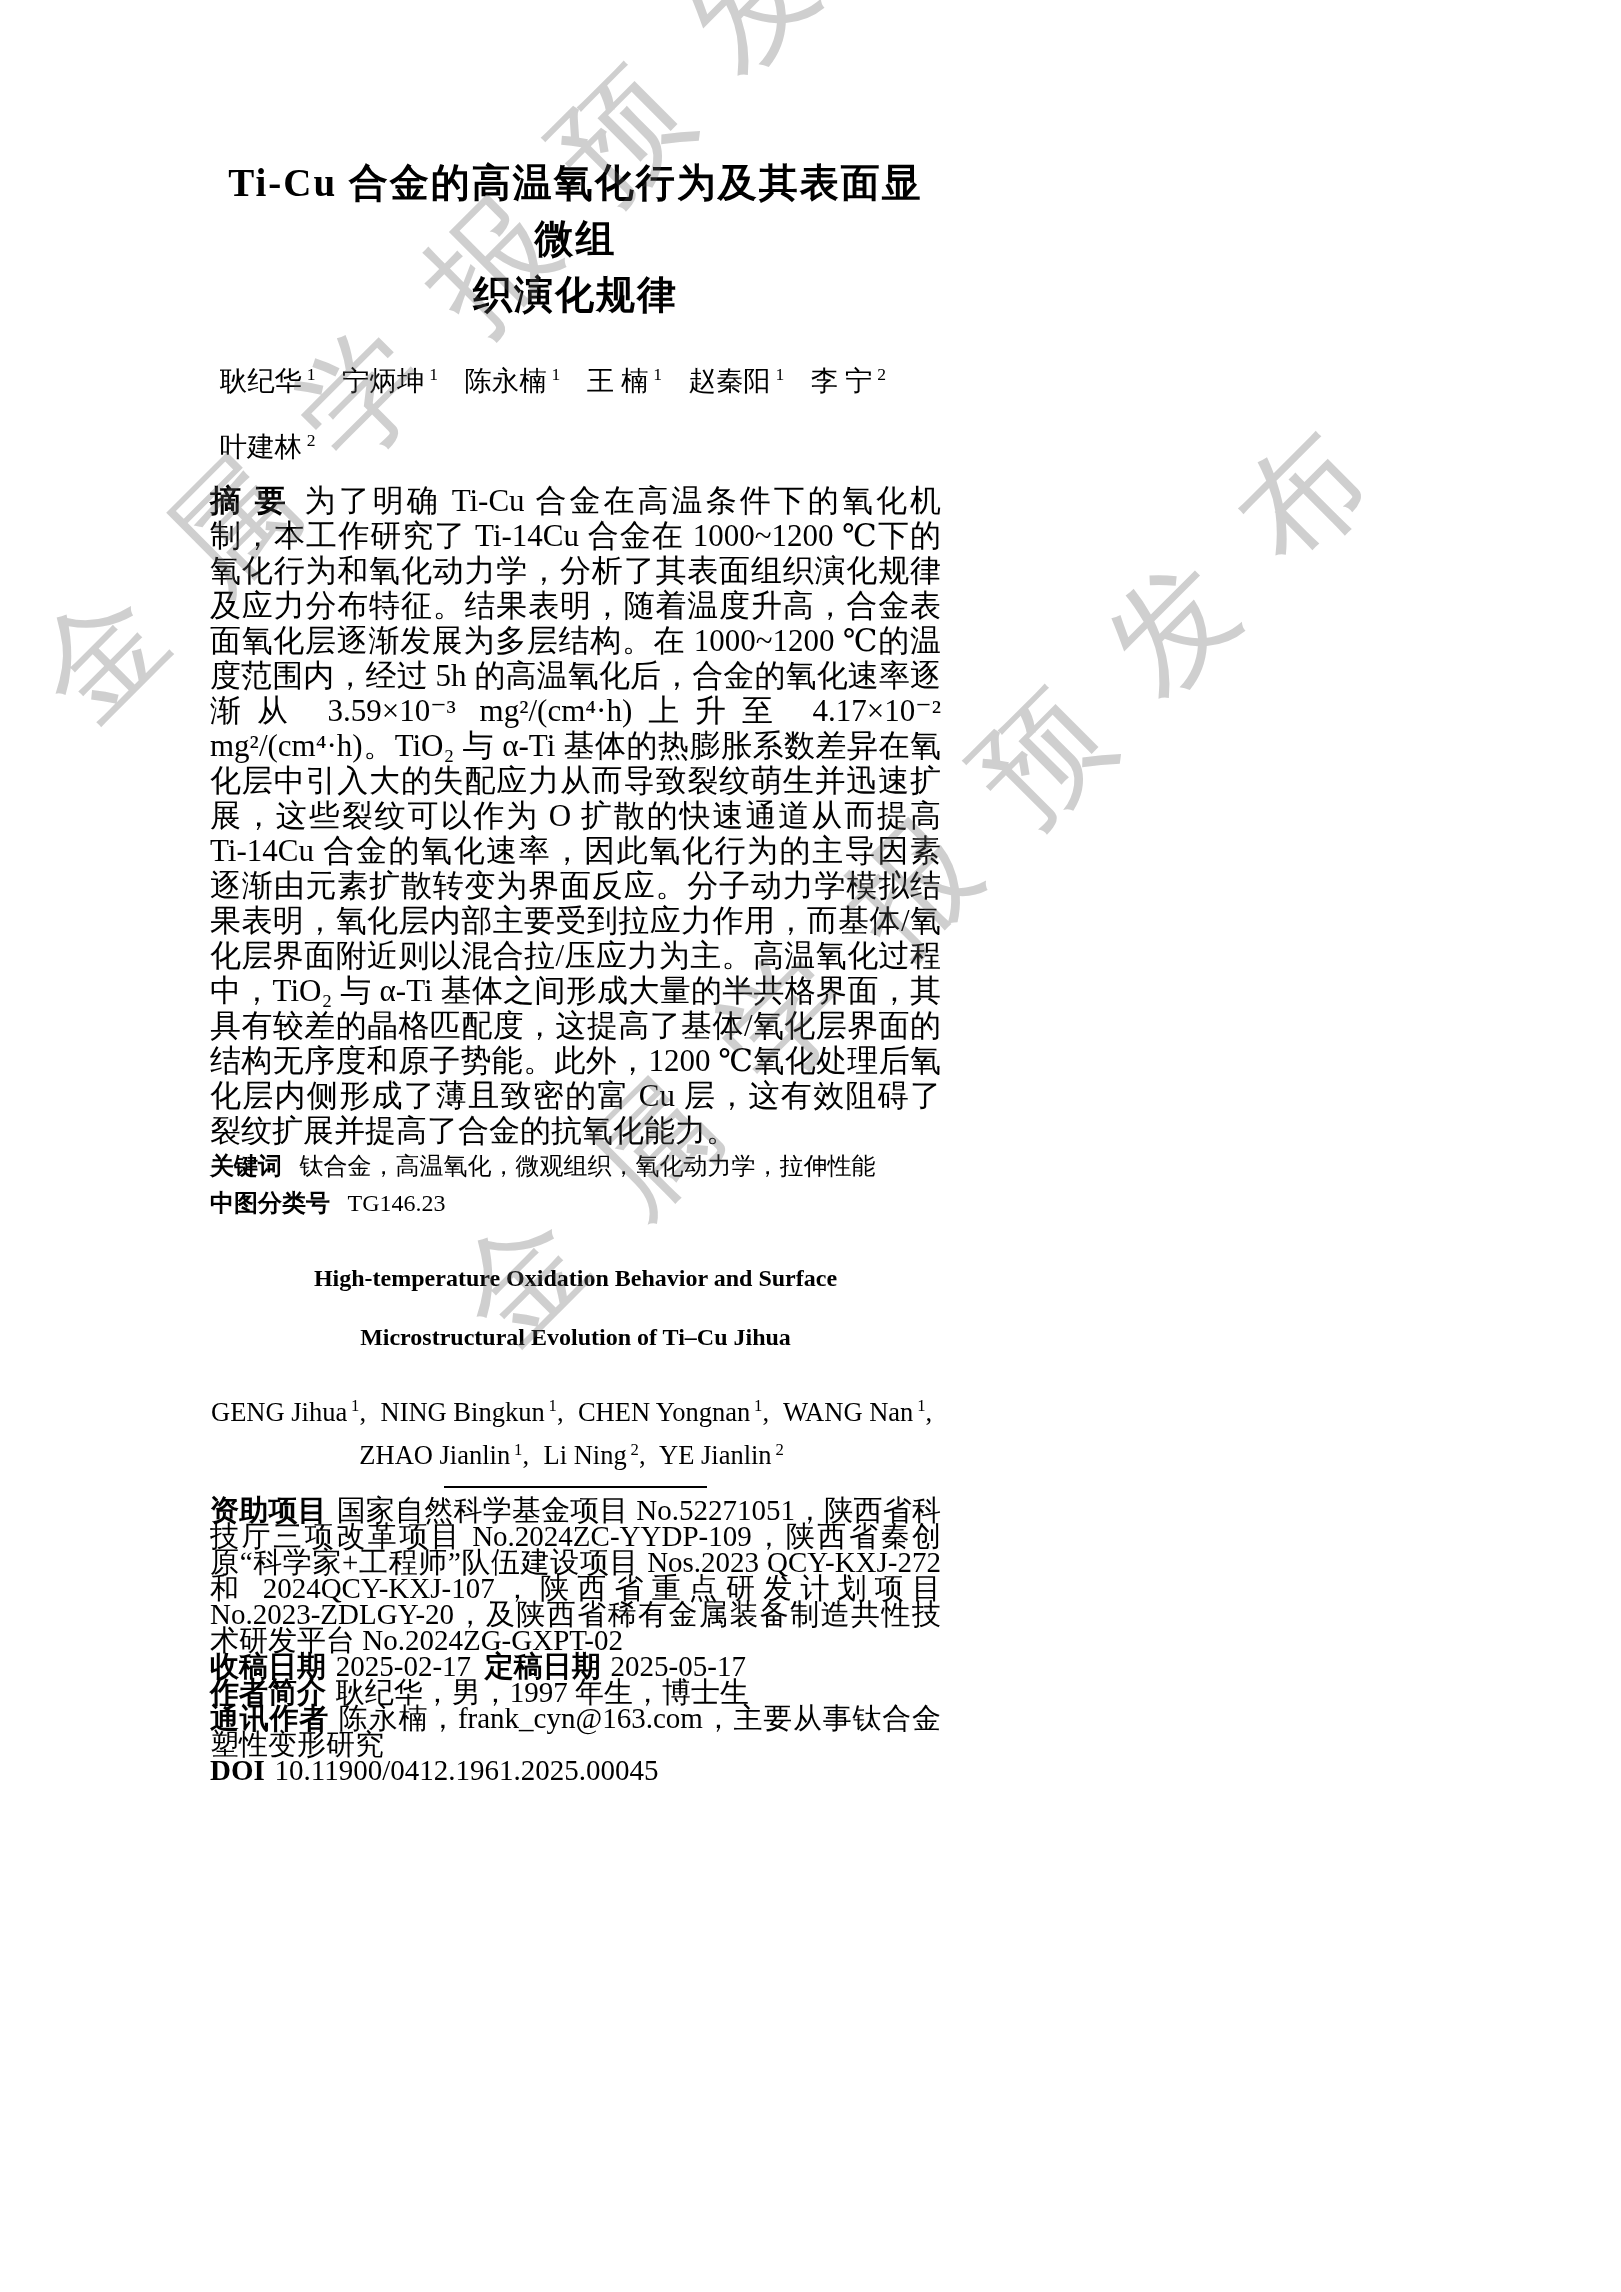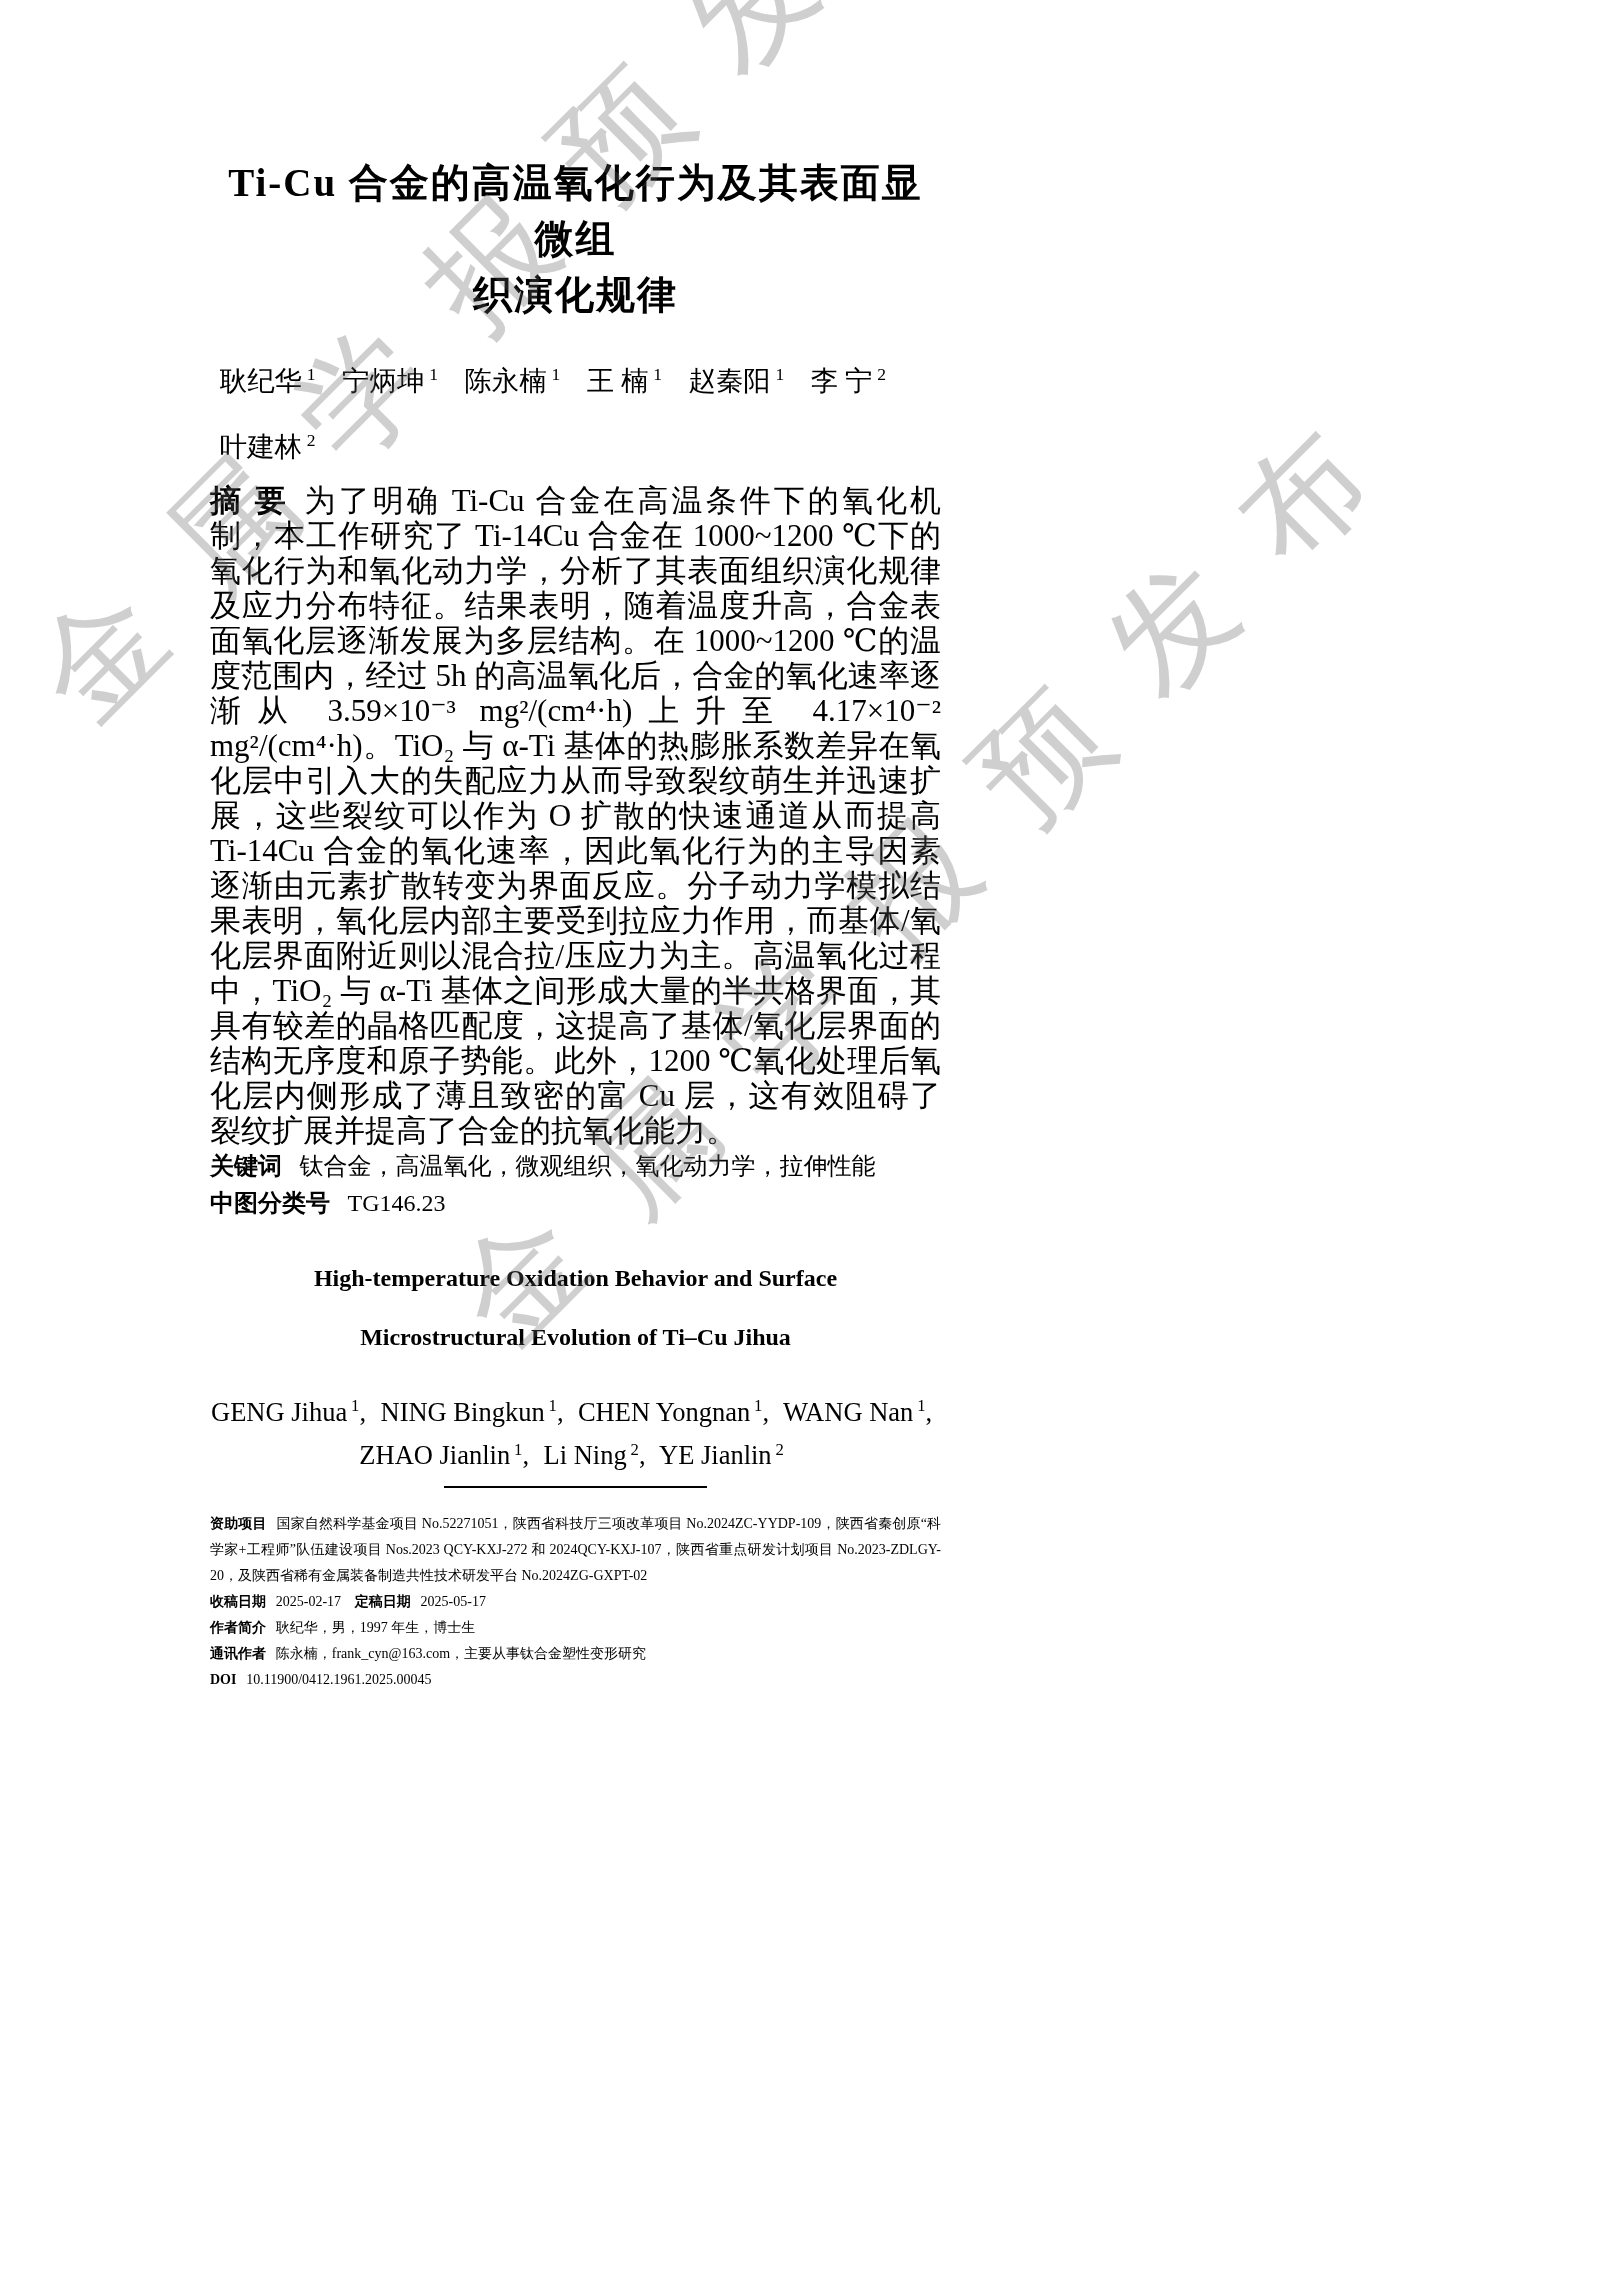--- a/index.html
+++ b/index.html
@@ -88,22 +88,22 @@
     font-size: 16.7px;
     margin-left: 3.9px;
   }
   .fn-rule {
     margin-top: 11.8px;
     width: 263px;
     border: none;
     border-top: 2px solid #000;
   }
   .footnotes {
-    margin-top: 23px;
-    font-size: 14px;
+    margin-top: 9px;
+    font-size: 29px;
     line-height: 26px;
     text-align: justify;
   }
   .footnotes .label { margin-right: 9.8px; }
   .footnotes .val { margin-right: 13.7px; }
   .wm {
     position: absolute;
     z-index: 3;
     pointer-events: none;
     font-size: 123px;

